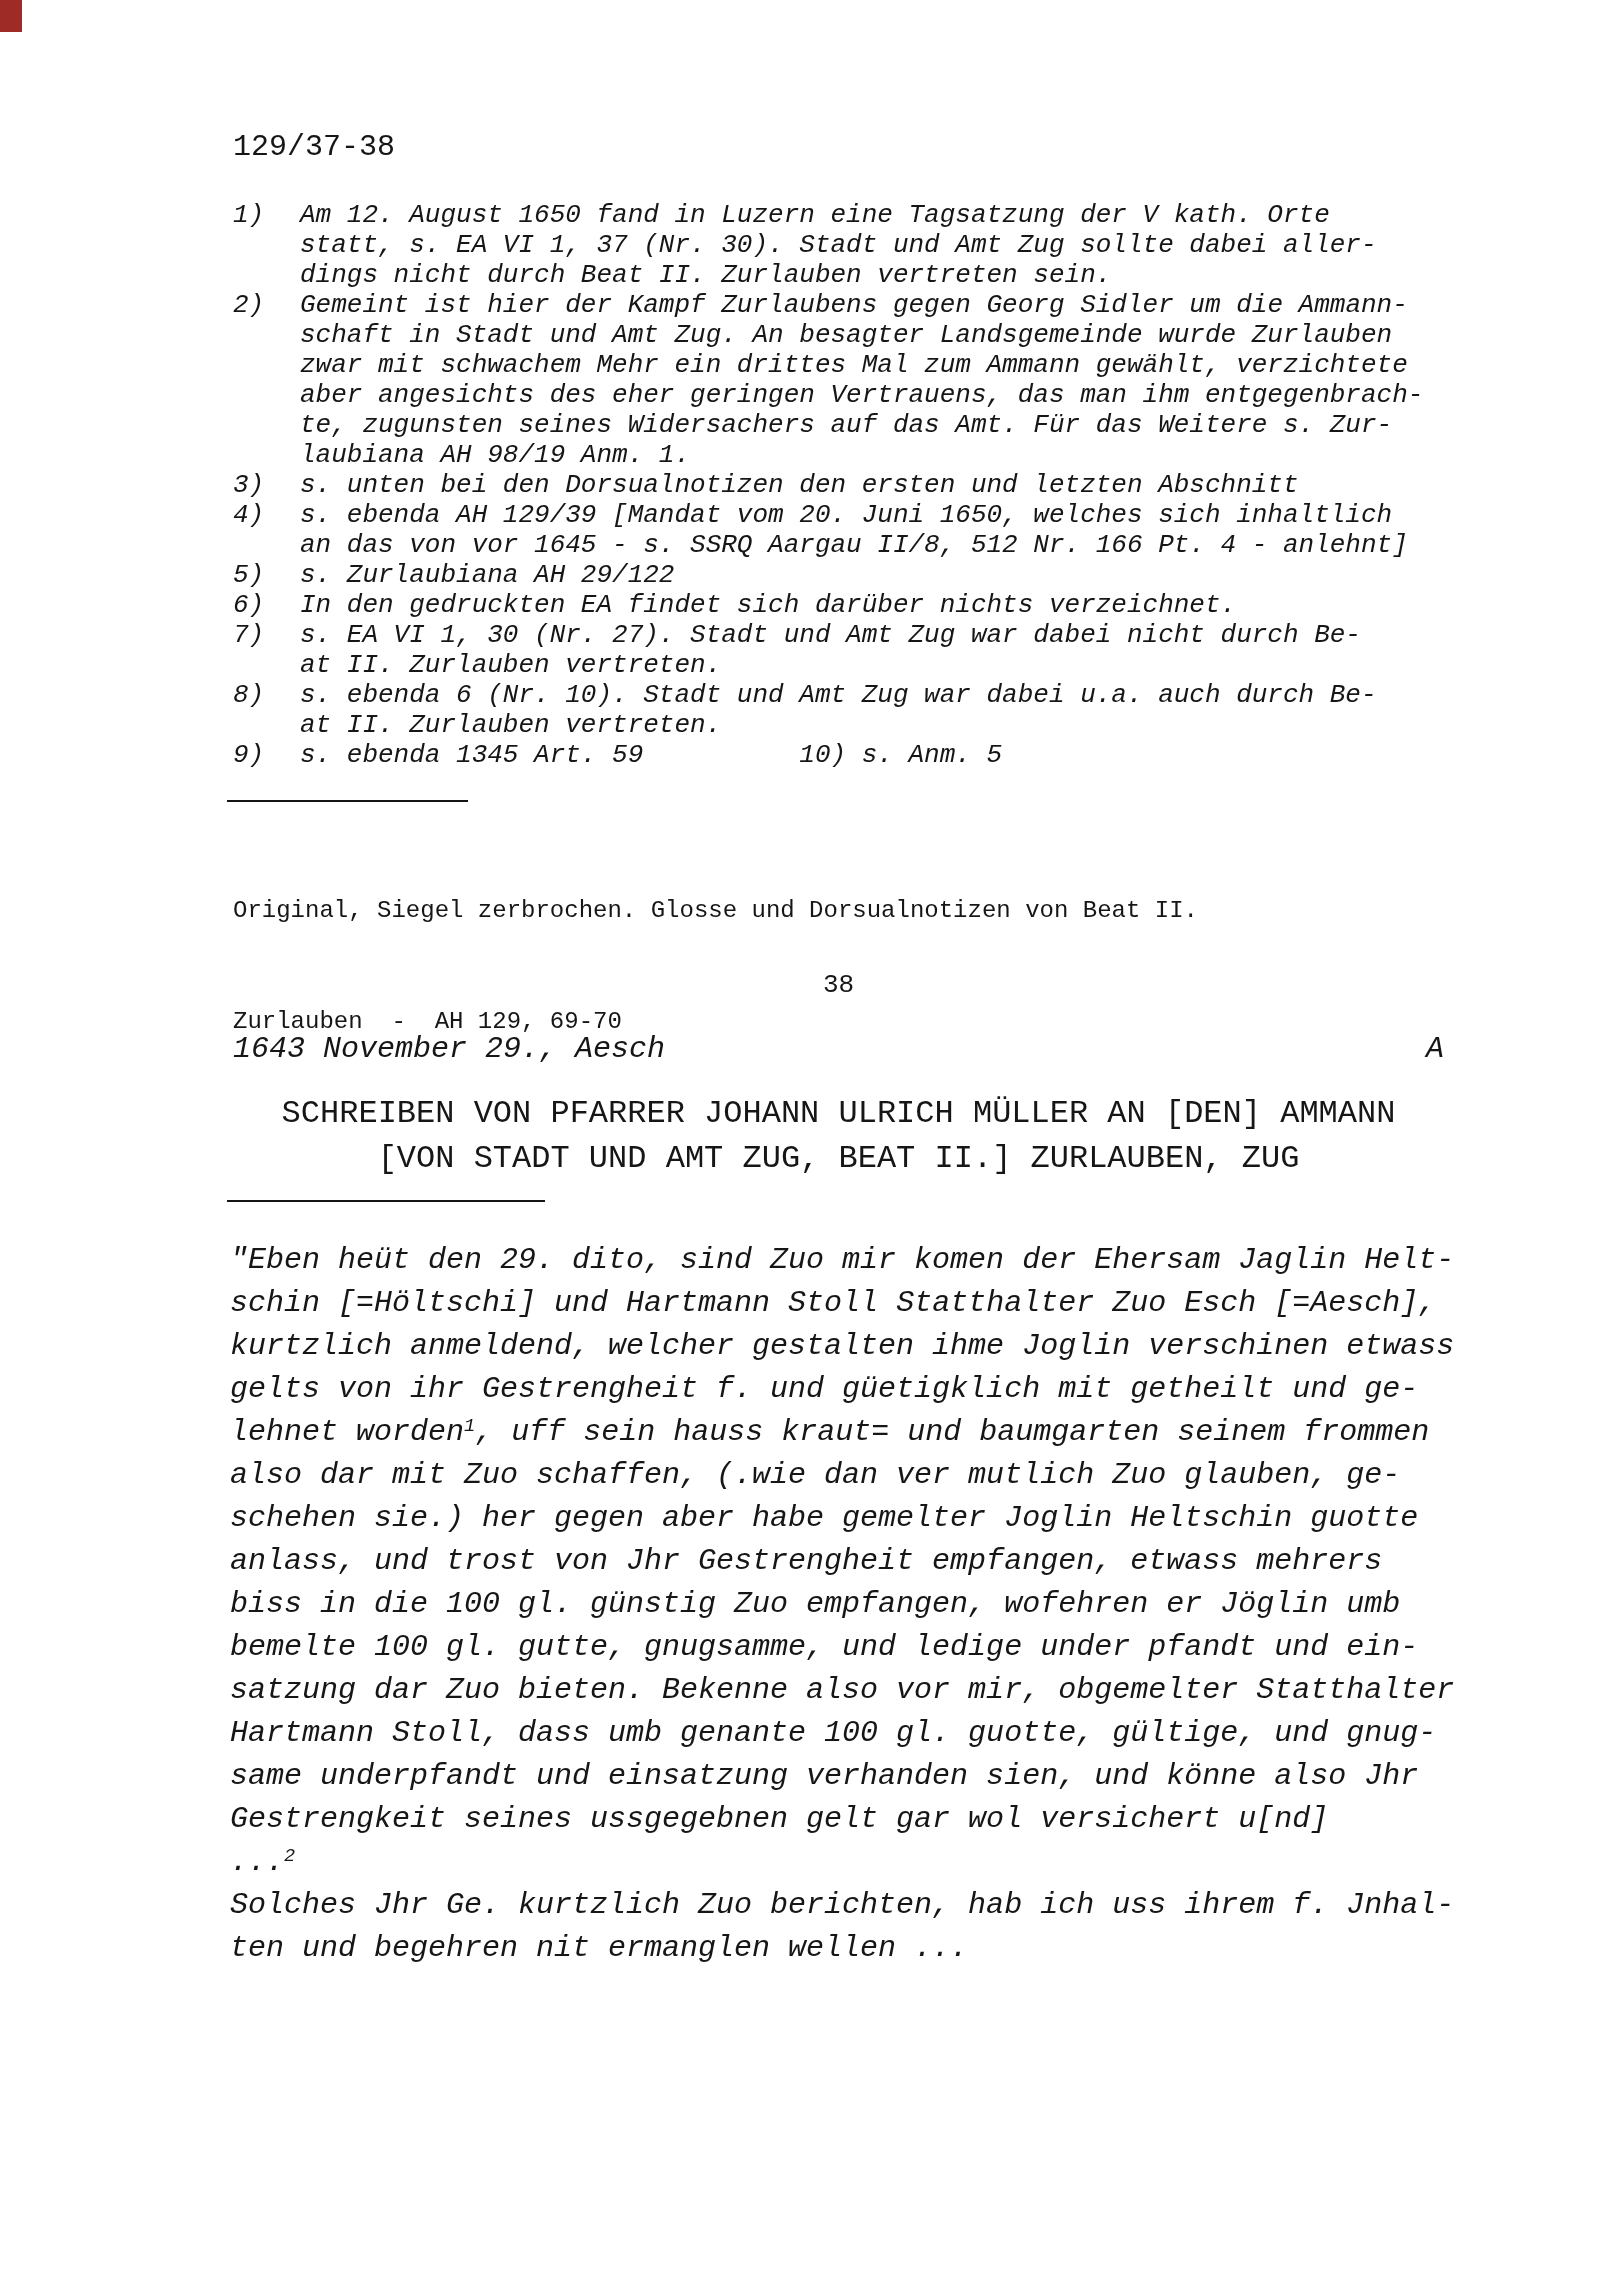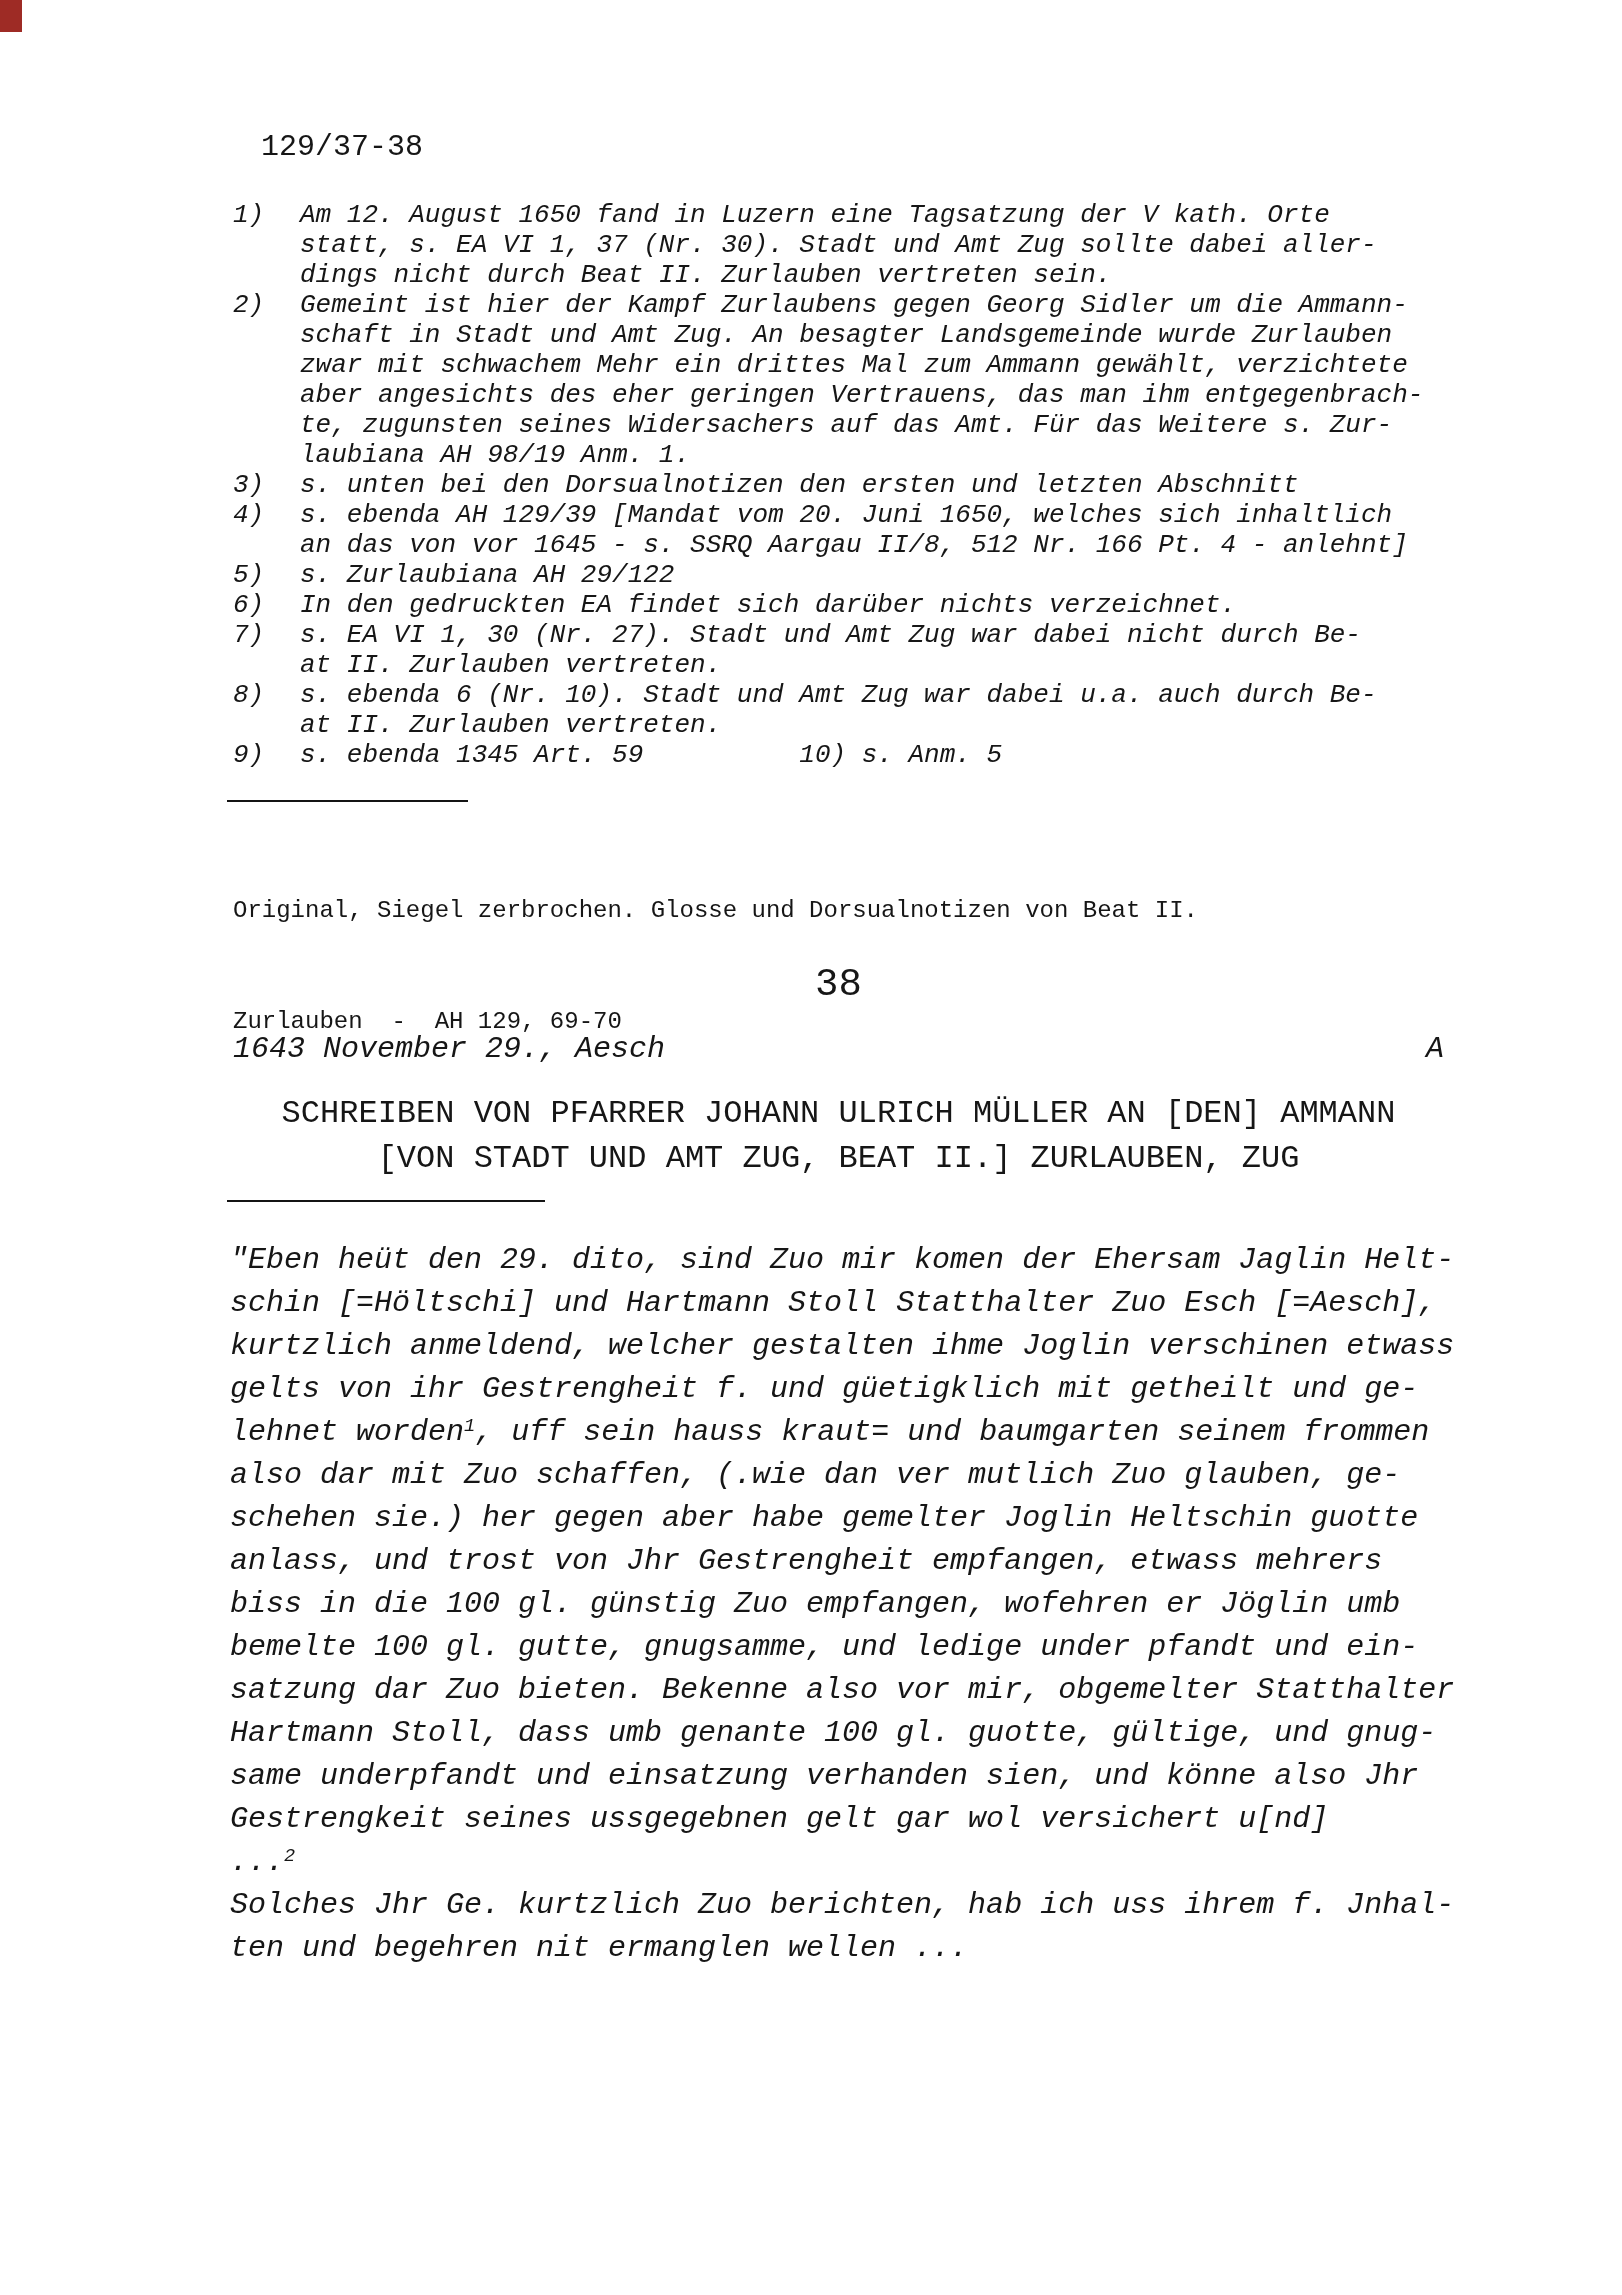--- a/index.html
+++ b/index.html
@@ -6,28 +6,28 @@
   body{
     width:1622px;height:2295px;
     background:#ffffff;
     position:relative;
     font-family:"Liberation Mono","DejaVu Sans Mono",monospace;
     color:#161616;
     -webkit-font-smoothing:antialiased;
   }
   .abs{position:absolute;}
   #corner-artifact{left:0;top:0;width:22px;height:32px;background:#9e2b25;}
-  #page-header{top:130px;left:233px;font-size:30px;line-height:34px;white-space:pre;margin-left:28px;}
+  #page-header{top:130px;left:233px;font-size:30px;line-height:34px;white-space:pre;}
   #footnotes{top:200px;left:233px;font-size:26px;line-height:30px;font-style:italic;}
   .fn-row{display:flex;}
   .fn-num{flex:0 0 67px;width:67px;}
   .fn-text{white-space:pre;}
   #rule1{top:800px;left:227px;width:241px;height:2.4px;background:#141414;}
   #source-block{top:818px;left:233px;font-size:24px;line-height:37px;white-space:pre;}
-  #doc-number{top:967px;left:233px;width:1211px;text-align:center;font-size:39px;line-height:37px;}
+  #doc-number{top:967px;left:233px;width:1211px;text-align:center;font-size:26px;line-height:37px;}
   #date-line{top:1032px;left:233px;width:1211px;font-size:30px;line-height:34px;display:flex;justify-content:space-between;font-style:italic;}
   #doc-title{top:1091px;left:233px;width:1211px;text-align:center;font-size:32px;line-height:45px;}
   #rule2{top:1200px;left:227px;width:318px;height:2.4px;background:#141414;}
   #quote-body{top:1239px;left:230px;font-size:30px;line-height:43px;font-style:italic;white-space:pre;}
   b{font-weight:400;}
   sup{font-size:0.62em;vertical-align:baseline;position:relative;top:-0.5em;line-height:0;}
 </style>
 </head>
 <body>
 

